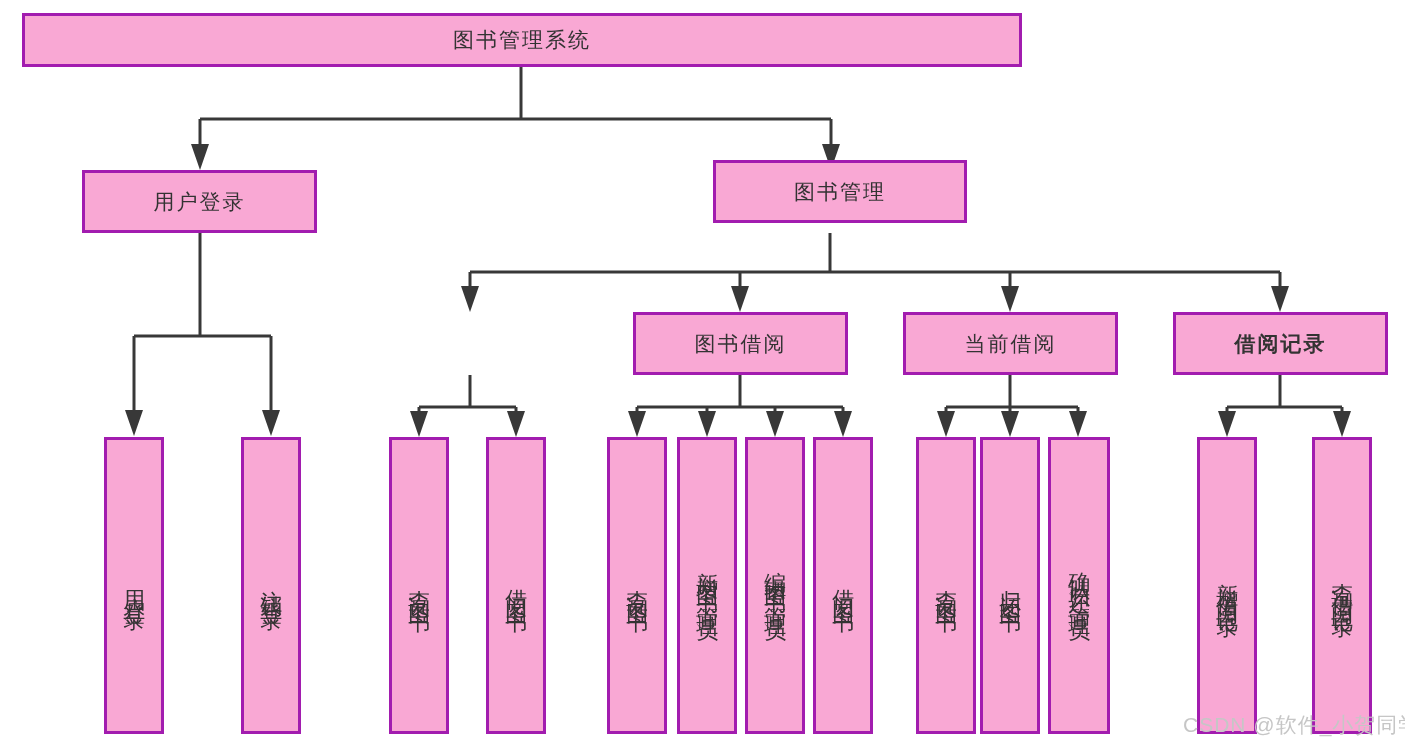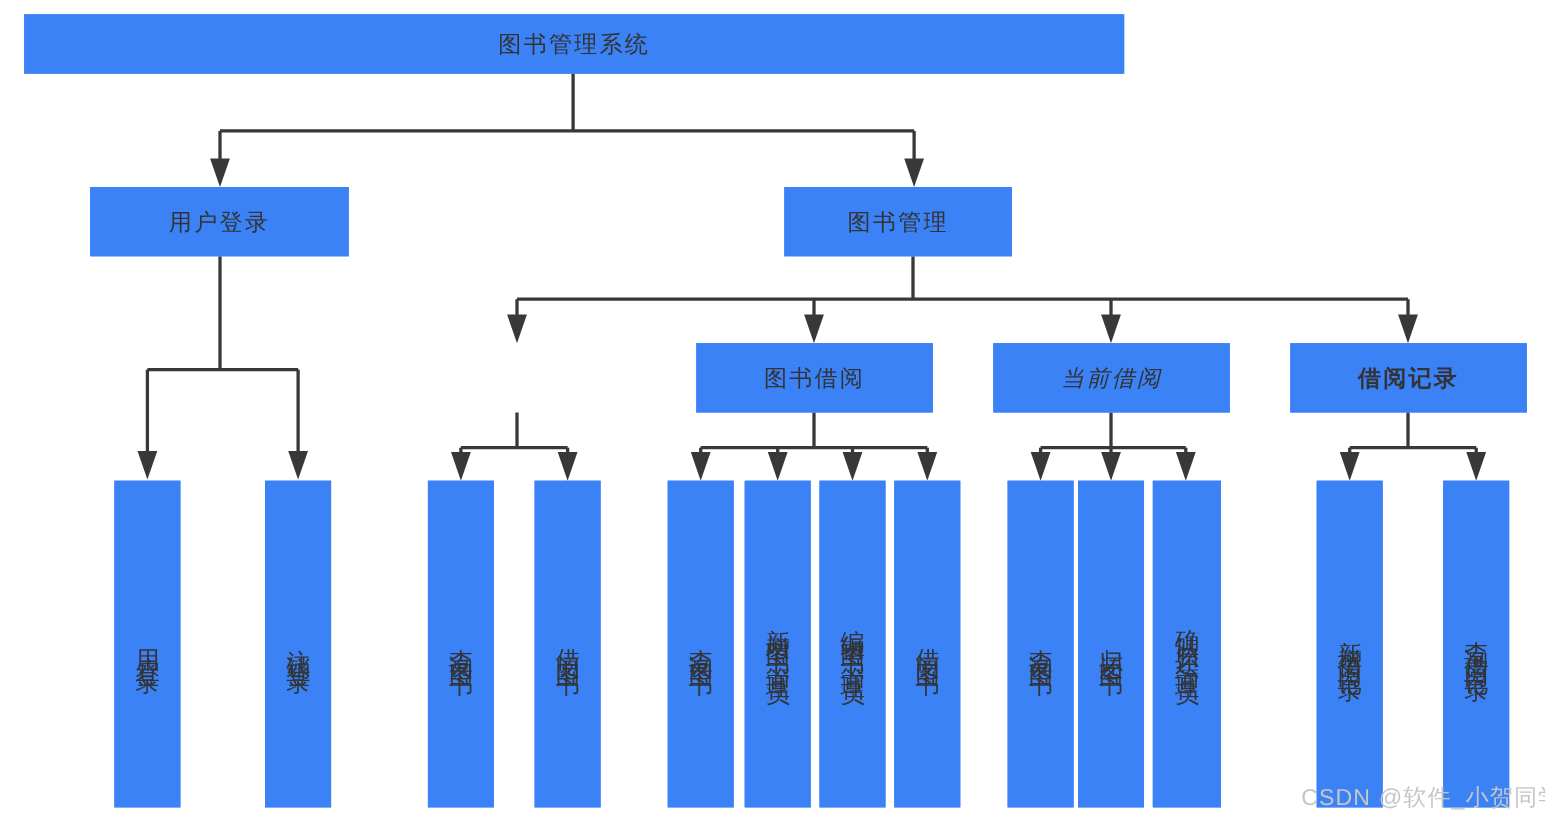--- a/index.html
+++ b/index.html
@@ -18,22 +18,22 @@
   .connectors {
     position: absolute;
     left: 0; top: 0;
     width: 1405px;
     height: 747px;
     pointer-events: none;
   }
   .node {
     position: absolute;
     box-sizing: border-box;
-    border: 3px solid #3b82f6;
-    background: #3b82f6;
+    border: 3px solid #a21caf;
+    background: #f9a8d4;
     color: #333333;
     display: flex;
     align-items: center;
     justify-content: center;
     white-space: nowrap;
   }
   .h-node {
     font-size: 21px;
     letter-spacing: 2px;
   }
@@ -120,24 +120,24 @@
     <path d="M1227 407 H1342"></path>
     <path d="M1227 407 V413"></path>
     <polygon points="1218,411 1236,411 1227,437"></polygon>
     <path d="M1342 407 V413"></path>
     <polygon points="1333,411 1351,411 1342,437"></polygon>
   </svg>
 
   <div class="node h-node" style="left:22px; top:13px; width:1000px; height:54px;">图书管理系统</div>
 
   <div class="node h-node" style="left:82px; top:170px; width:235px; height:63px;">用户登录</div>
-  <div class="node h-node" style="left:713px; top:170px; width:207px; height:63px;">图书管理</div>
+  <div class="node h-node" style="left:713px; top:160px; width:254px; height:63px;">图书管理</div>
 
   <div class="node h-node" style="left:633px; top:312px; width:215px; height:63px;">图书借阅</div>
-  <div class="node h-node" style="left:903px; top:312px; width:215px; height:63px;font-style:italic;">当前借阅</div>
+  <div class="node h-node" style="left:903px; top:312px; width:215px; height:63px;">当前借阅</div>
   <div class="node h-node" style="left:1173px; top:312px; width:215px; height:63px;font-weight:bold;">借阅记录</div>
 
   <div class="node v-node" style="left:104px; top:437px; width:60px; height:297px;">用户登录</div>
   <div class="node v-node" style="left:241px; top:437px; width:60px; height:297px;">注销登录</div>
 
   <div class="node v-node" style="left:389px; top:437px; width:60px; height:297px;">查询图书</div>
   <div class="node v-node" style="left:486px; top:437px; width:60px; height:297px;">借阅图书</div>
 
   <div class="node v-node" style="left:607px; top:437px; width:60px; height:297px;">查询图书</div>
   <div class="node v-node" style="left:677px; top:437px; width:60px; height:297px;">新增图书（管理员）</div>

